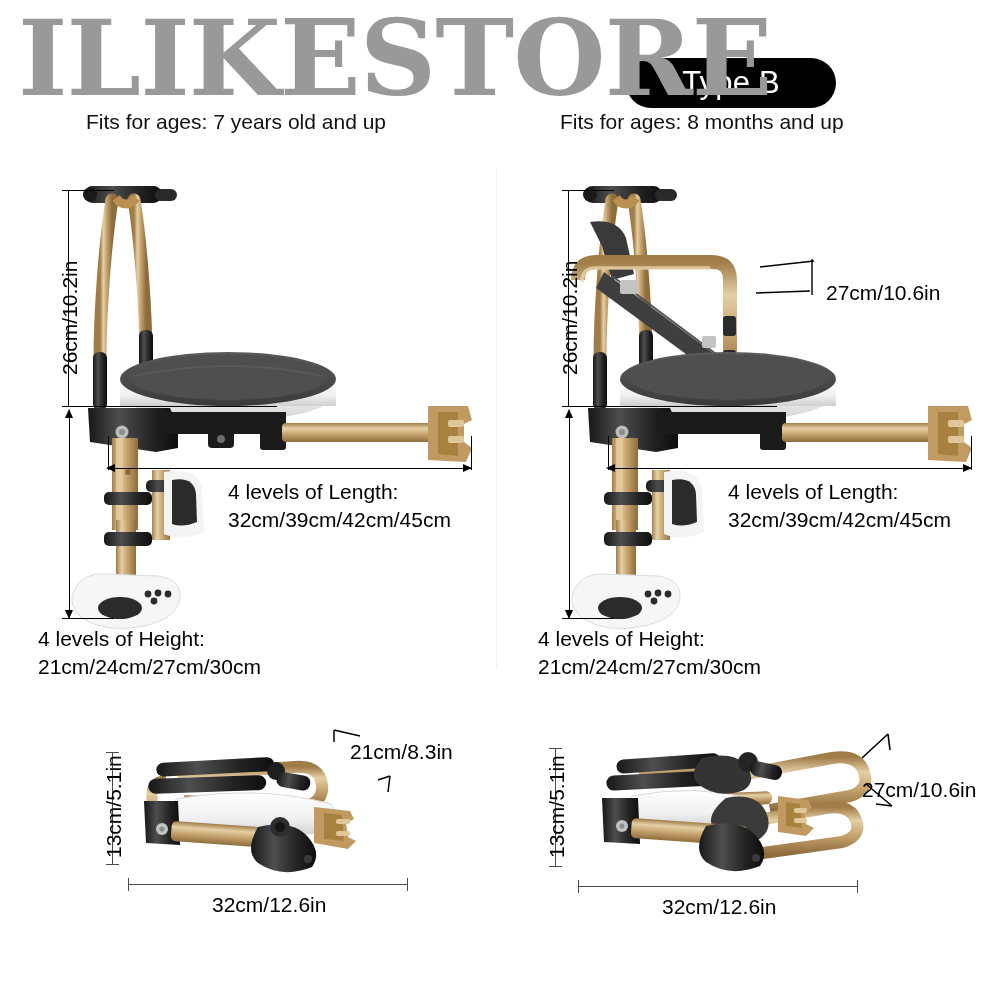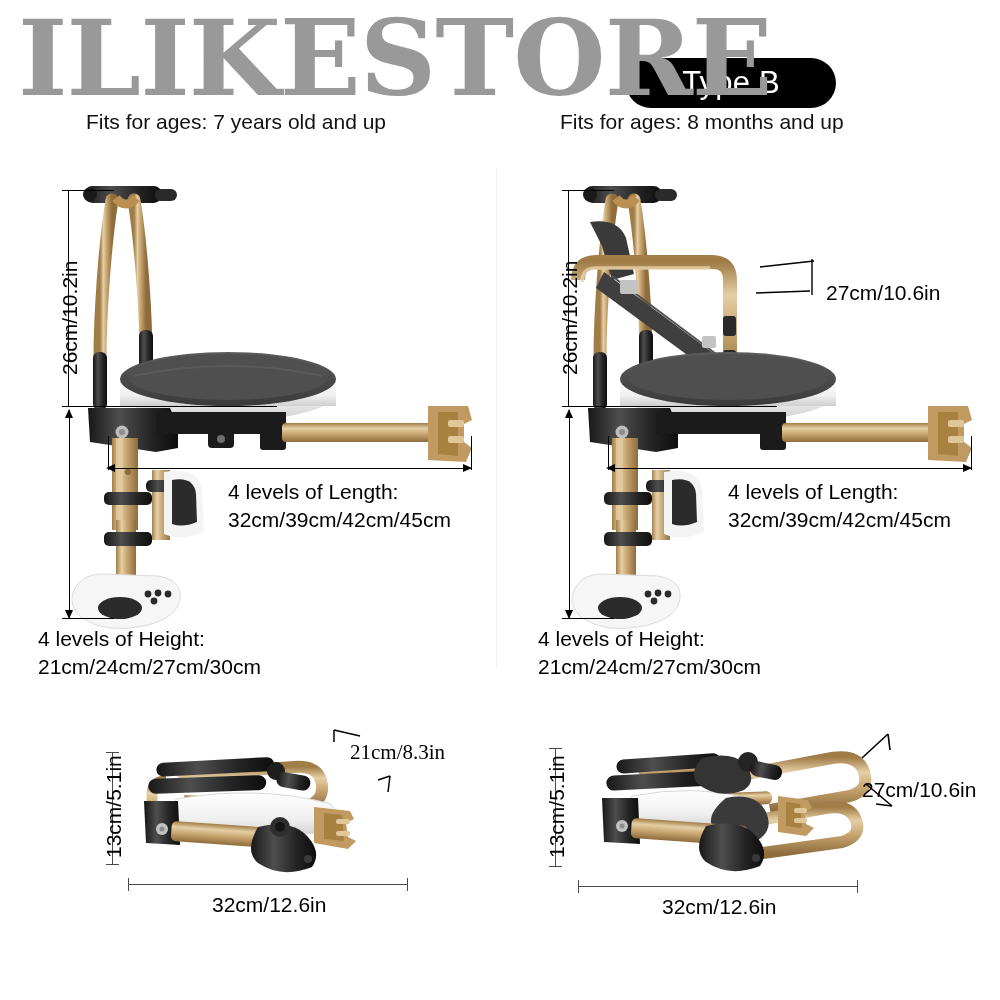--- a/index.html
+++ b/index.html
@@ -414,21 +414,21 @@
 
   <div class="lead" style="left:326px; top:726px;">
     <svg width="110" height="74" viewBox="0 0 110 74">
       <path d="M8 4 L8 16" stroke="#000" stroke-width="1.5" fill="none"></path>
       <path d="M8 4 L34 10" stroke="#000" stroke-width="1.5" fill="none"></path>
       <path d="M64 50 L52 54" stroke="#000" stroke-width="1.5" fill="none"></path>
       <path d="M64 50 L62 66" stroke="#000" stroke-width="1.5" fill="none"></path>
       <path d="M8 6 L64 52" stroke="#000" stroke-width="1.2" fill="none" opacity="0"></path>
     </svg>
   </div>
-  <div class="dim" style="left:350px; top:740px;font-family:Liberation Serif, serif;">21cm/8.3in</div>
+  <div class="dim" style="left:350px; top:740px;">21cm/8.3in</div>
 
   <div class="rule v grey" style="left:555px; top:748px; height:118px;"></div>
   <div class="rule h grey" style="left:549px; top:748px; width:13px;"></div>
   <div class="rule h grey" style="left:549px; top:866px; width:13px;"></div>
   <div class="dim vert" style="left:545px; top:858px;">13cm/5.1in</div>
 
   <div class="rule h grey" style="left:578px; top:886px; width:280px;"></div>
   <div class="rule v grey" style="left:578px; top:880px; height:13px;"></div>
   <div class="rule v grey" style="left:857px; top:880px; height:13px;"></div>
   <div class="dim" style="left:662px; top:895px;">32cm/12.6in</div>

